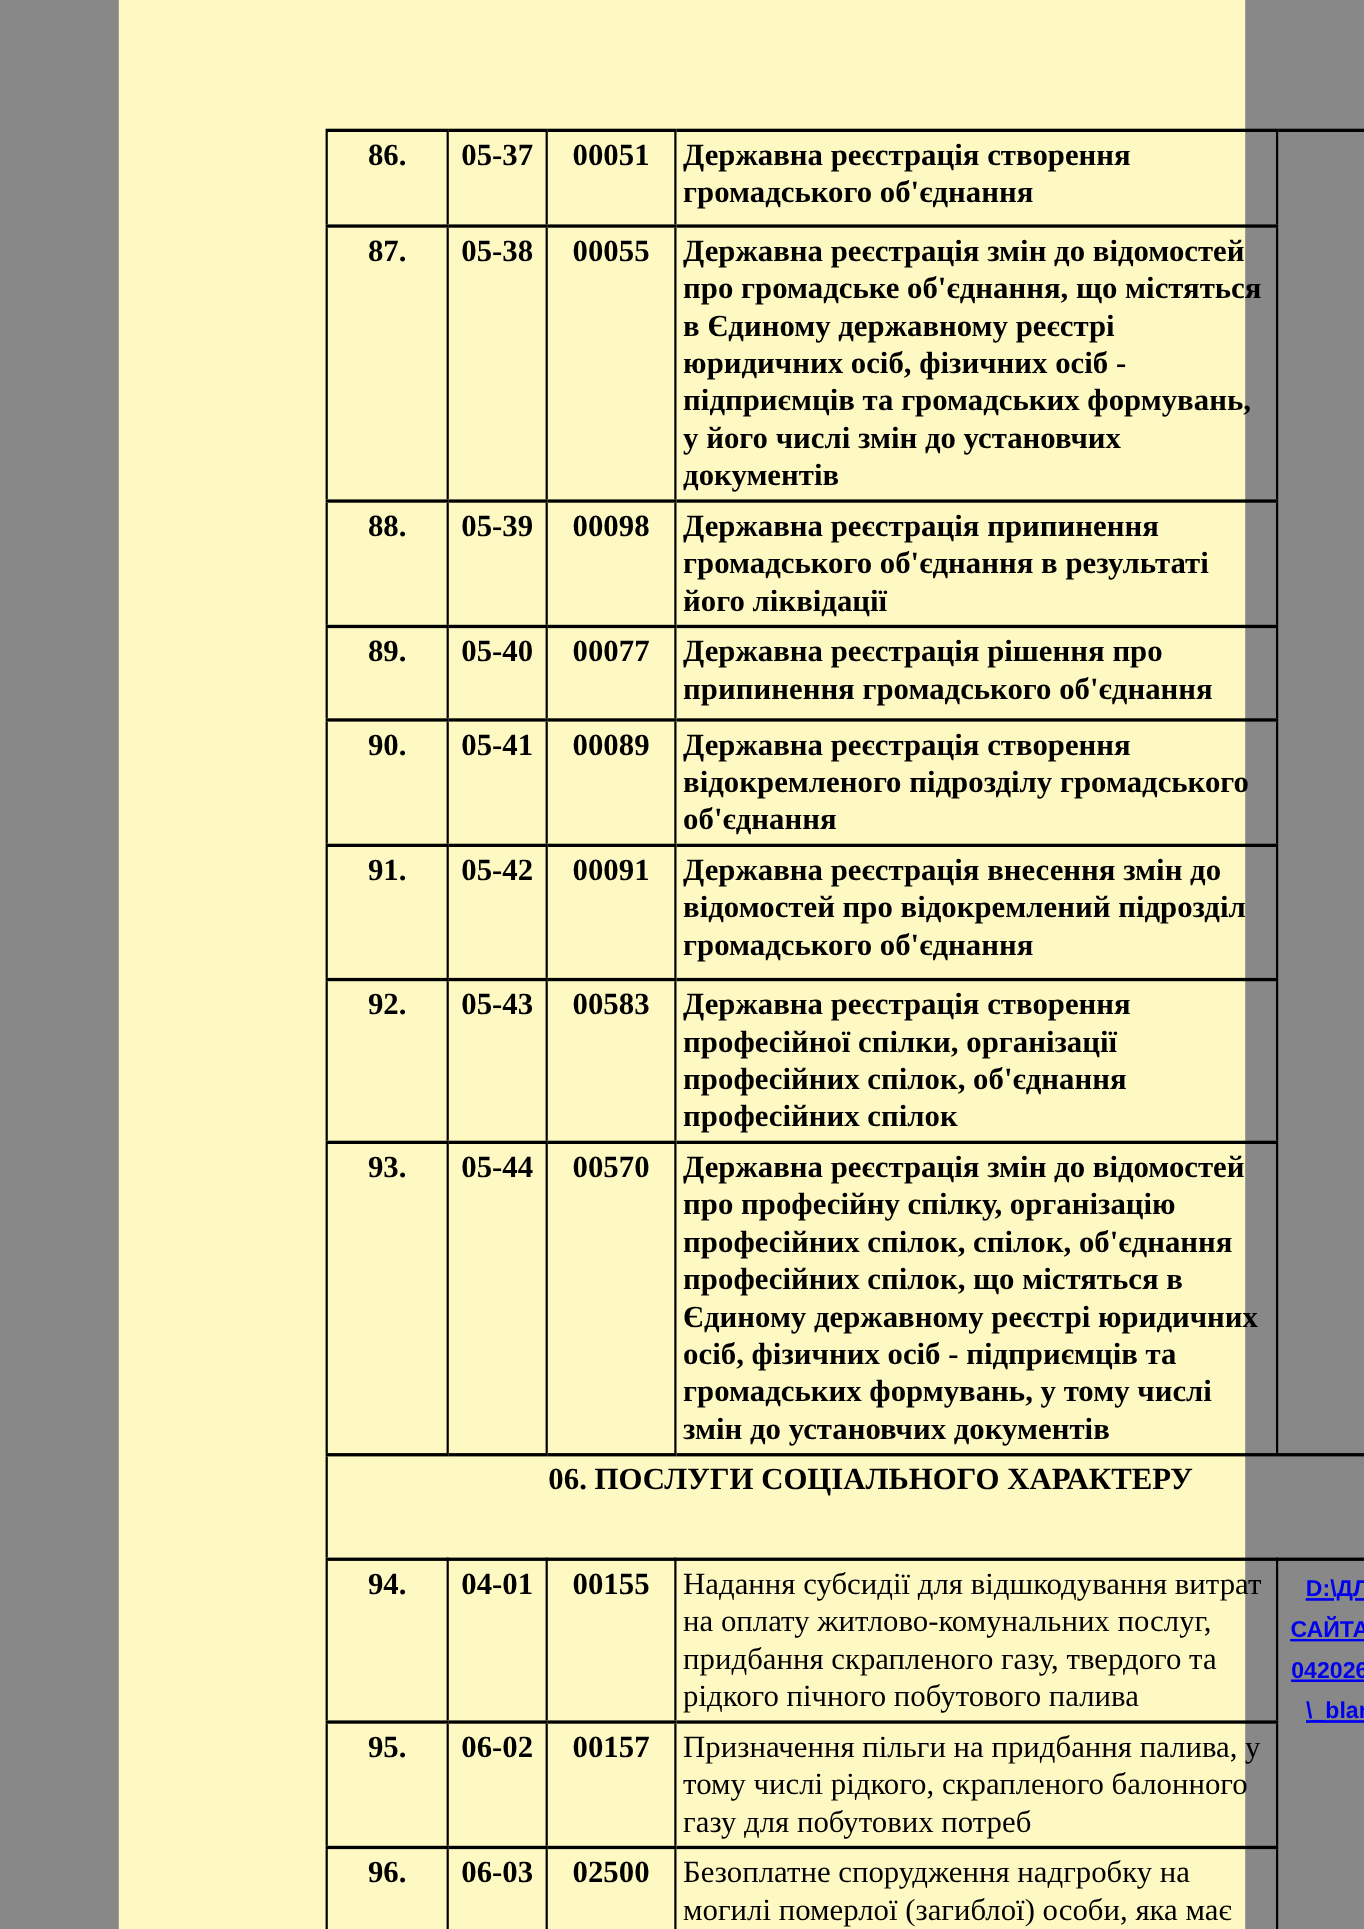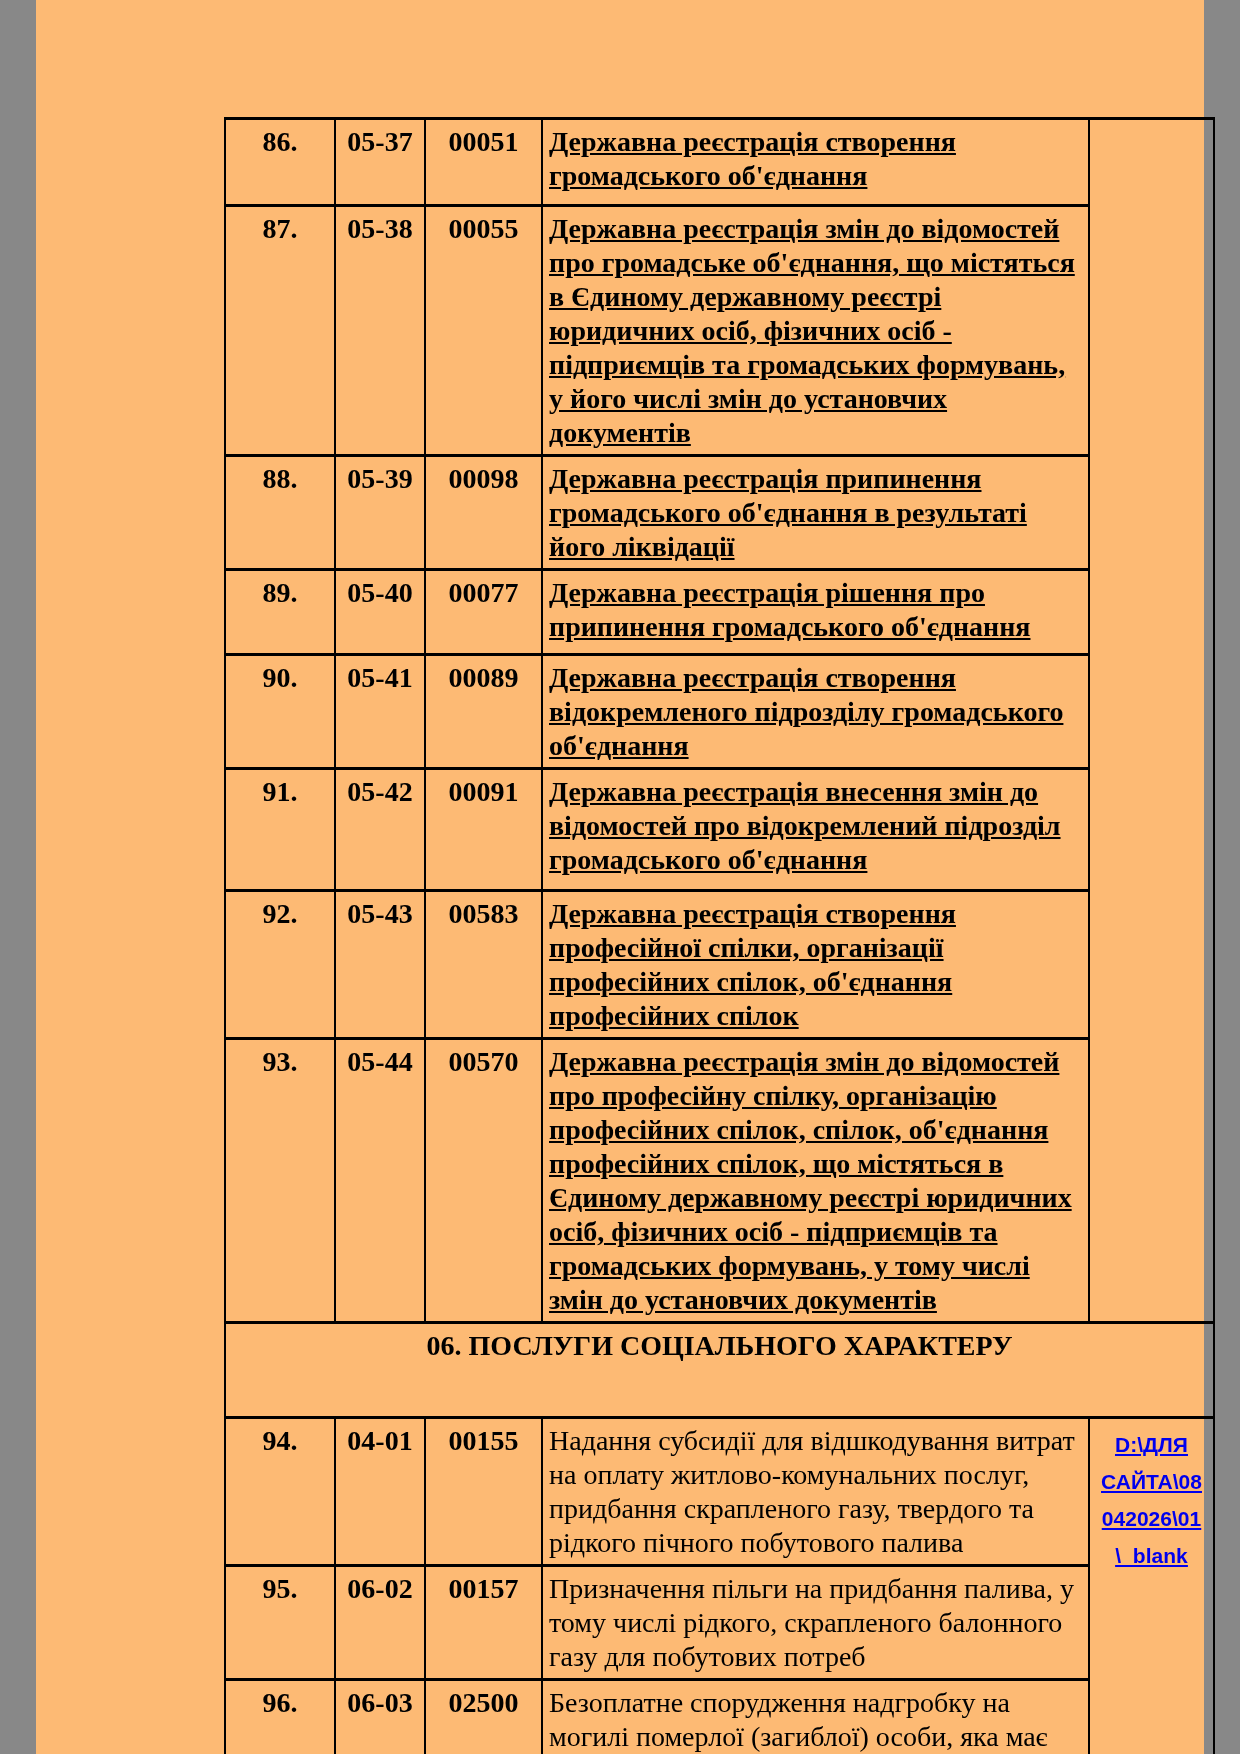--- a/index.html
+++ b/index.html
@@ -1,20 +1,20 @@
 <!DOCTYPE html>
 <html><head>
 <meta charset="utf-8">
 <style>
   html,body { margin:0; padding:0; background:#888; }
   .page {
     position:relative;
-    width:1168px; height:1754px;
+    width:1024px; height:1754px;
     margin:0 auto;
-    background:#fdba74;
+    background:#fef9c3;
     font-family:"Liberation Serif", serif;
     color:#000;
   }
   table.services {
     position:absolute; left:188px; top:117px;
     width:989px;
     border-collapse:collapse;
     table-layout:fixed;
   }
   table.services td {
@@ -26,21 +26,21 @@
     padding:5px 6px 4px 6px;
     font-size:28px;
     line-height:34px;
     overflow:hidden;
   }
   col.c-num{width:110px;} col.c-code{width:90px;} col.c-id{width:117px;}
   col.c-desc{width:547px;} col.c-note{width:125px;}
 
   td.num, td.code, td.sid { text-align:center; font-weight:bold; }
   td.desc { text-align:left; padding-left:9px; padding-right:10px; }
-  td.desc.bold { font-weight:bold;text-decoration:underline; }
+  td.desc.bold { font-weight:bold; }
   td.note { padding:2px; }
 
   tr.r86{height:87px;} tr.r87{height:183px;} tr.r88{height:89px;}
   tr.r89{height:85px;} tr.r90{height:89px;padding-left:33px;} tr.r91{height:122px;}
   tr.r92{height:120px;} tr.r93{height:250px;}
   tr.rhdr{height:95px;} tr.r94{height:135px;} tr.r95{height:109px;}
   tr.r96{height:135px;}
 
   td.section-header {
     text-align:center;

